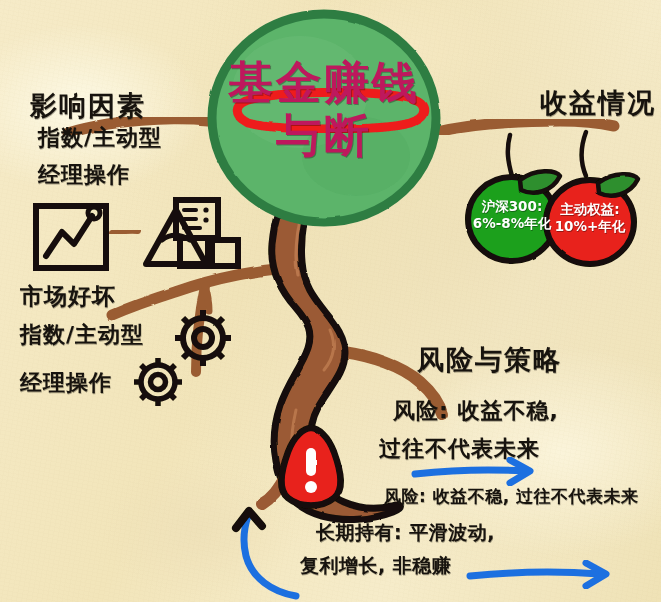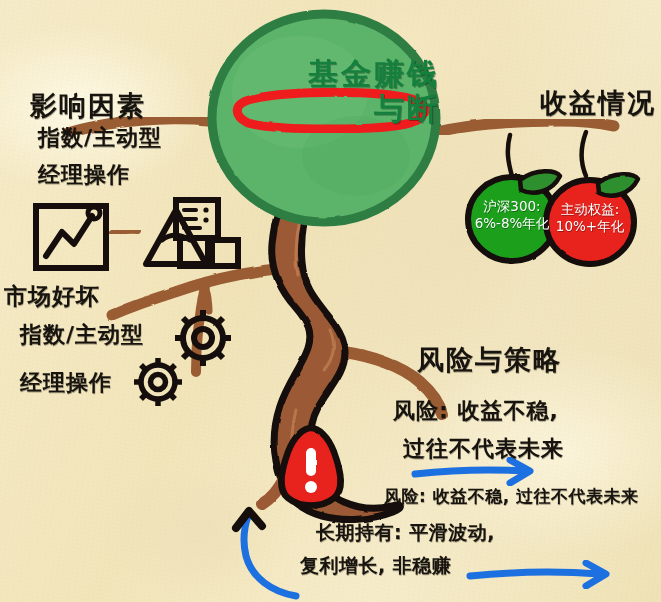--- a/index.html
+++ b/index.html
@@ -54,32 +54,32 @@
   .head {
     font-size: 27px;
     letter-spacing: 2px;
   }
   .sub {
     font-size: 22px;
     letter-spacing: 1px;
   }
   .title-main {
     position: absolute;
-    text-align: right;
-    color: #15803d;
+    text-align: center;
+    color: #be185d;
     font-weight: 700;
-    font-size: 30px;
+    font-size: 45px;
     letter-spacing: 3px;
     line-height: 1.18;
     text-shadow: 1px 1px 0 rgba(0,0,0,0.3);
   }
   .fruit-label {
     position: absolute;
     color: #ffffff;
-    font-weight: 400;
+    font-weight: 700;
     font-size: 13.5px;
     line-height: 1.25;
     text-align: center;
     white-space: nowrap;
     text-shadow: 0.6px 0.6px 0 rgba(0,0,0,0.35);
   }
 </style>
 </head>
 <body>
 
@@ -256,37 +256,37 @@
 
   <div class="title-main" style="left:208px; top:56px; width:232px;">
     <div>基金赚钱</div>
     <div>与断</div>
   </div>
 
   <div class="txt head" style="left:30px; top:88px;">影响因素</div>
   <div class="txt sub" style="left:38px; top:123px;">指数/主动型</div>
   <div class="txt sub" style="left:38px; top:160px;">经理操作</div>
 
-  <div class="txt" style="left:4px; top:281px; font-size:23px; letter-spacing:1px;">市场好坏</div>
+  <div class="txt" style="left:20px; top:281px; font-size:23px; letter-spacing:1px;">市场好坏</div>
   <div class="txt sub" style="left:20px; top:320px;">指数/主动型</div>
   <div class="txt sub" style="left:20px; top:368px;">经理操作</div>
 
   <div class="txt head" style="left:492px; top:85px;margin-left:48px;">收益情况</div>
 
   <div class="fruit-label" style="left:462px; top:198px; width:100px;">
     <div>沪深300:</div>
     <div>6%-8%年化</div>
   </div>
 
   <div class="fruit-label" style="left:540px; top:201px; width:100px;">
     <div>主动权益:</div>
     <div>10%+年化</div>
   </div>
 
   <div class="txt sub" style="left:393px; top:396px;">风险: 收益不稳,</div>
   <div class="txt head" style="left:417px; top:342px;">风险与策略</div>
-  <div class="txt sub" style="left:403px; top:434px;">过往不代表未来</div>
+  <div class="txt sub" style="left:379px; top:434px;">过往不代表未来</div>
 
   <div class="txt" style="left:384px; top:485px; font-size:17px;text-align:right;">风险: 收益不稳, 过往不代表未来</div>
   <div class="txt" style="left:300px; top:520px; font-size:19px;margin-left:16px;">长期持有: 平滑波动,</div>
   <div class="txt" style="left:300px; top:553px; font-size:19px;">复利增长, 非稳赚</div>
 
 </div>
 
 </body></html>

